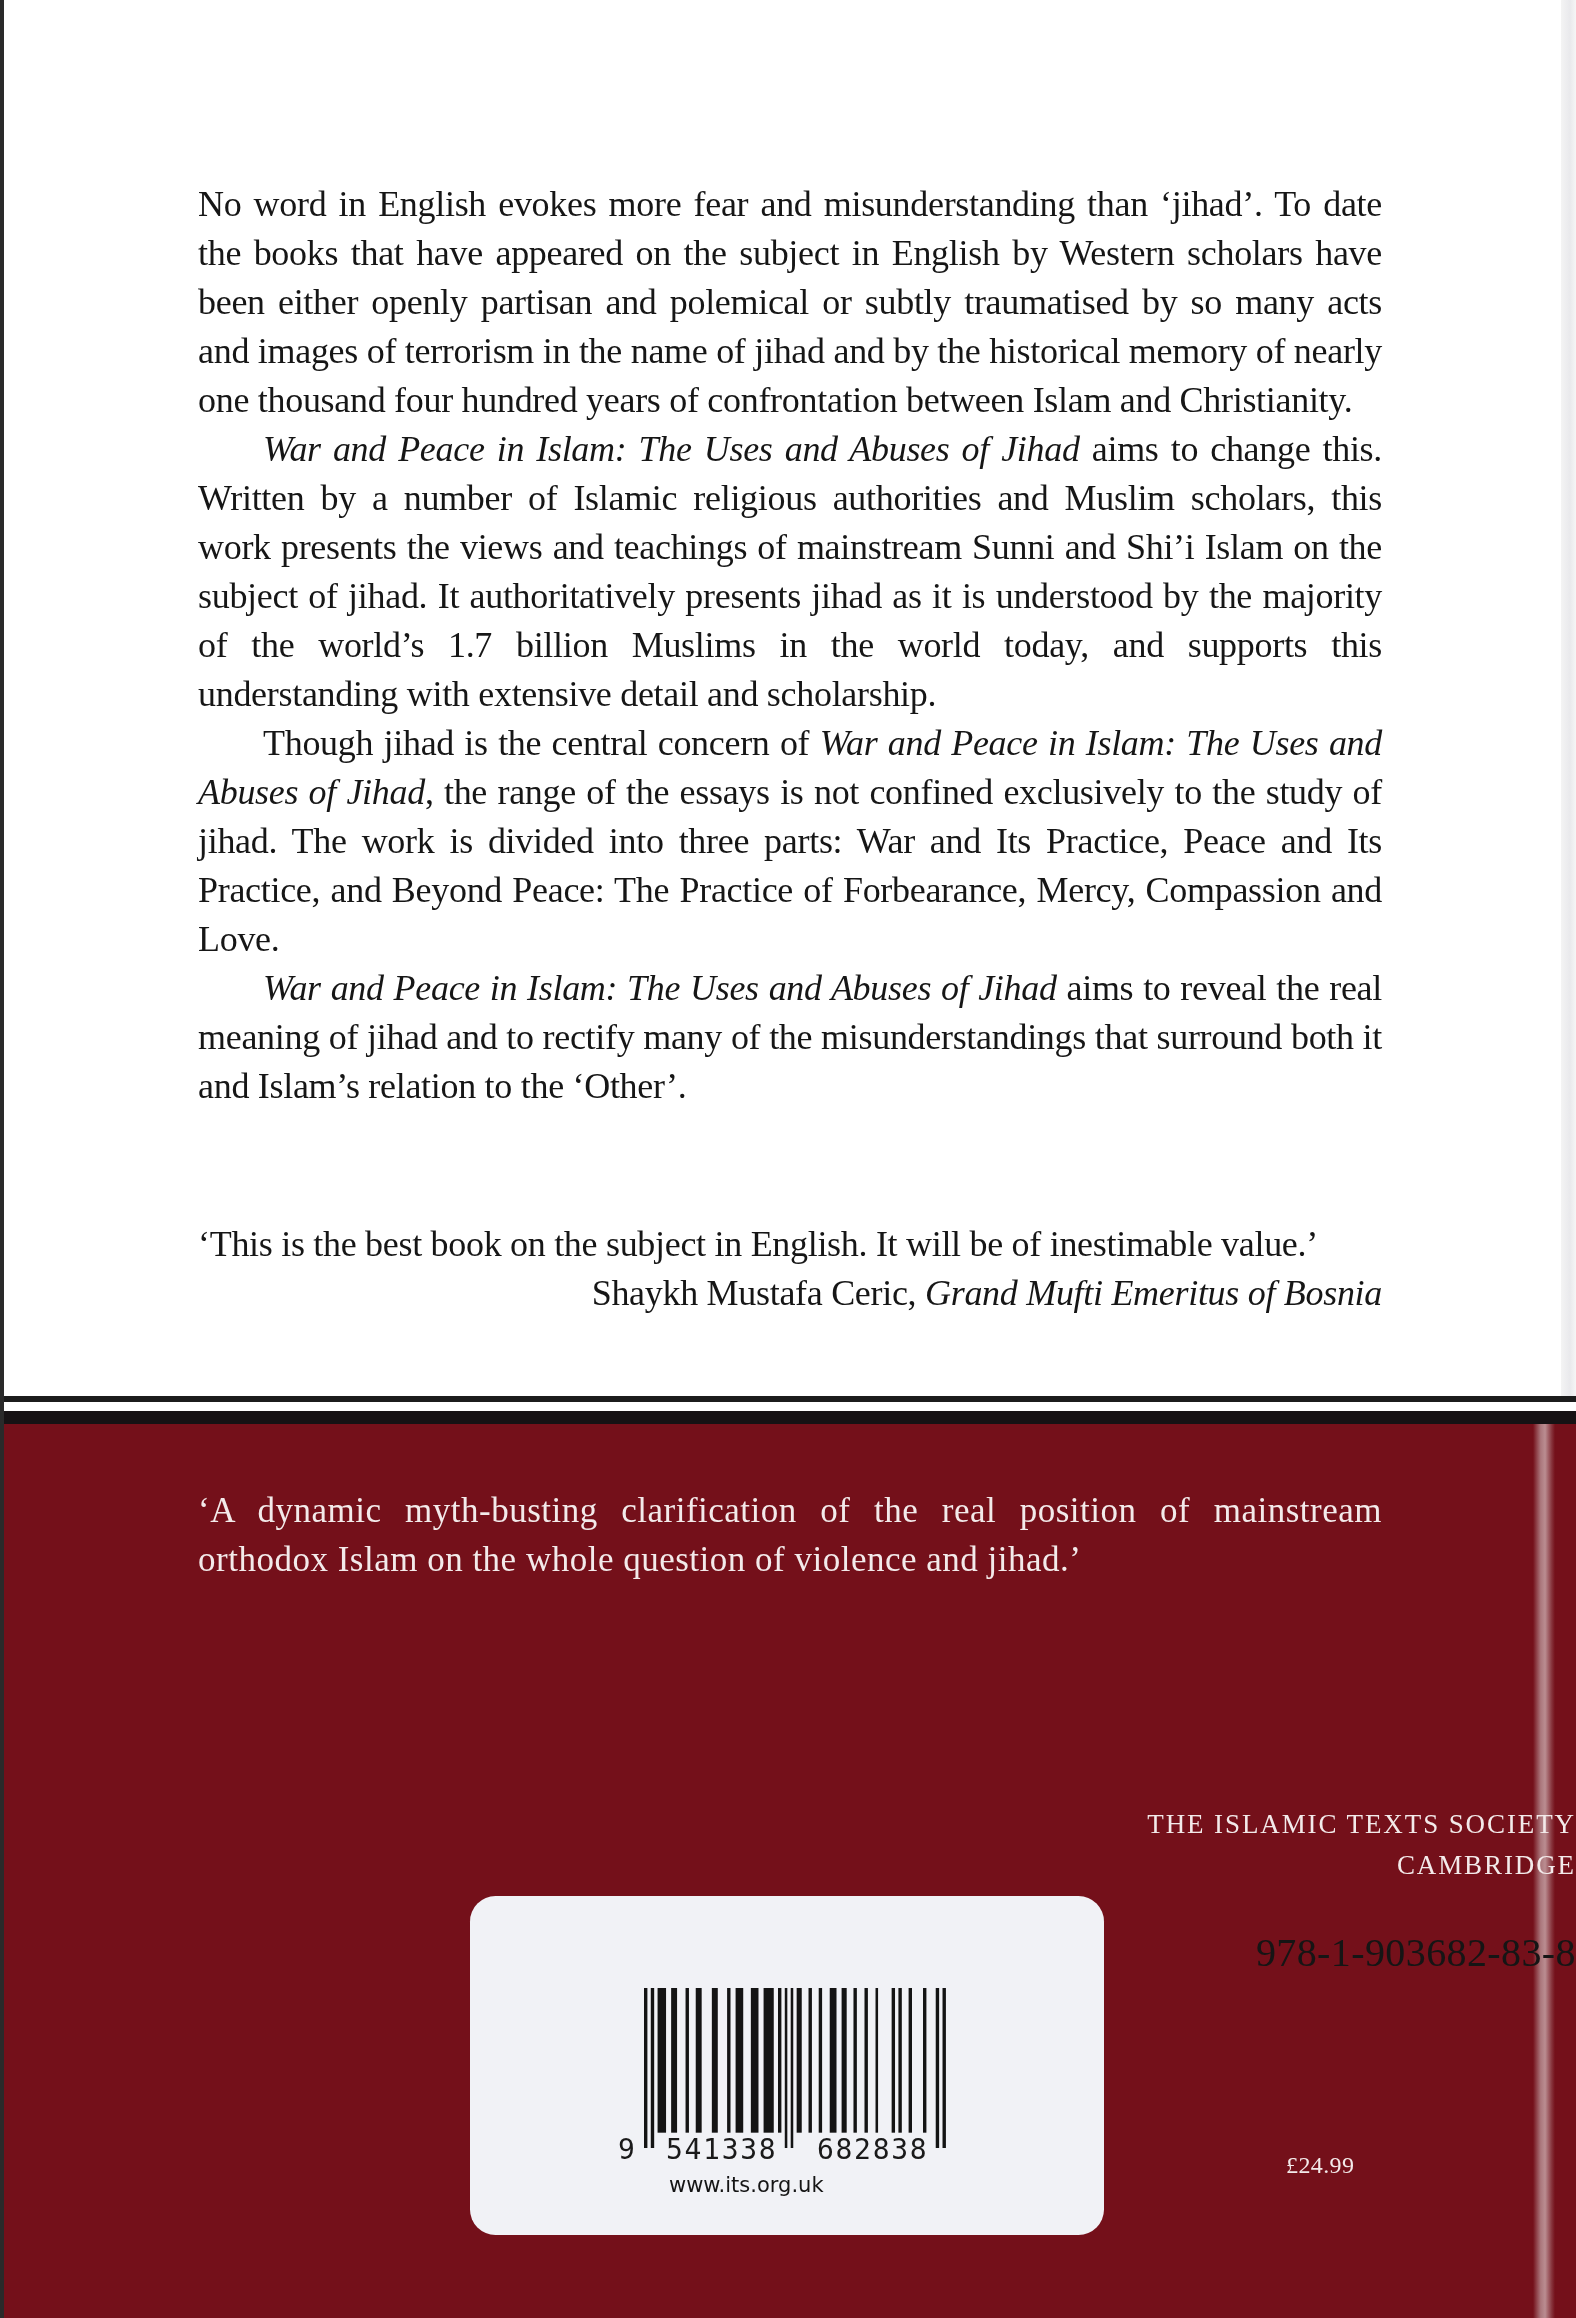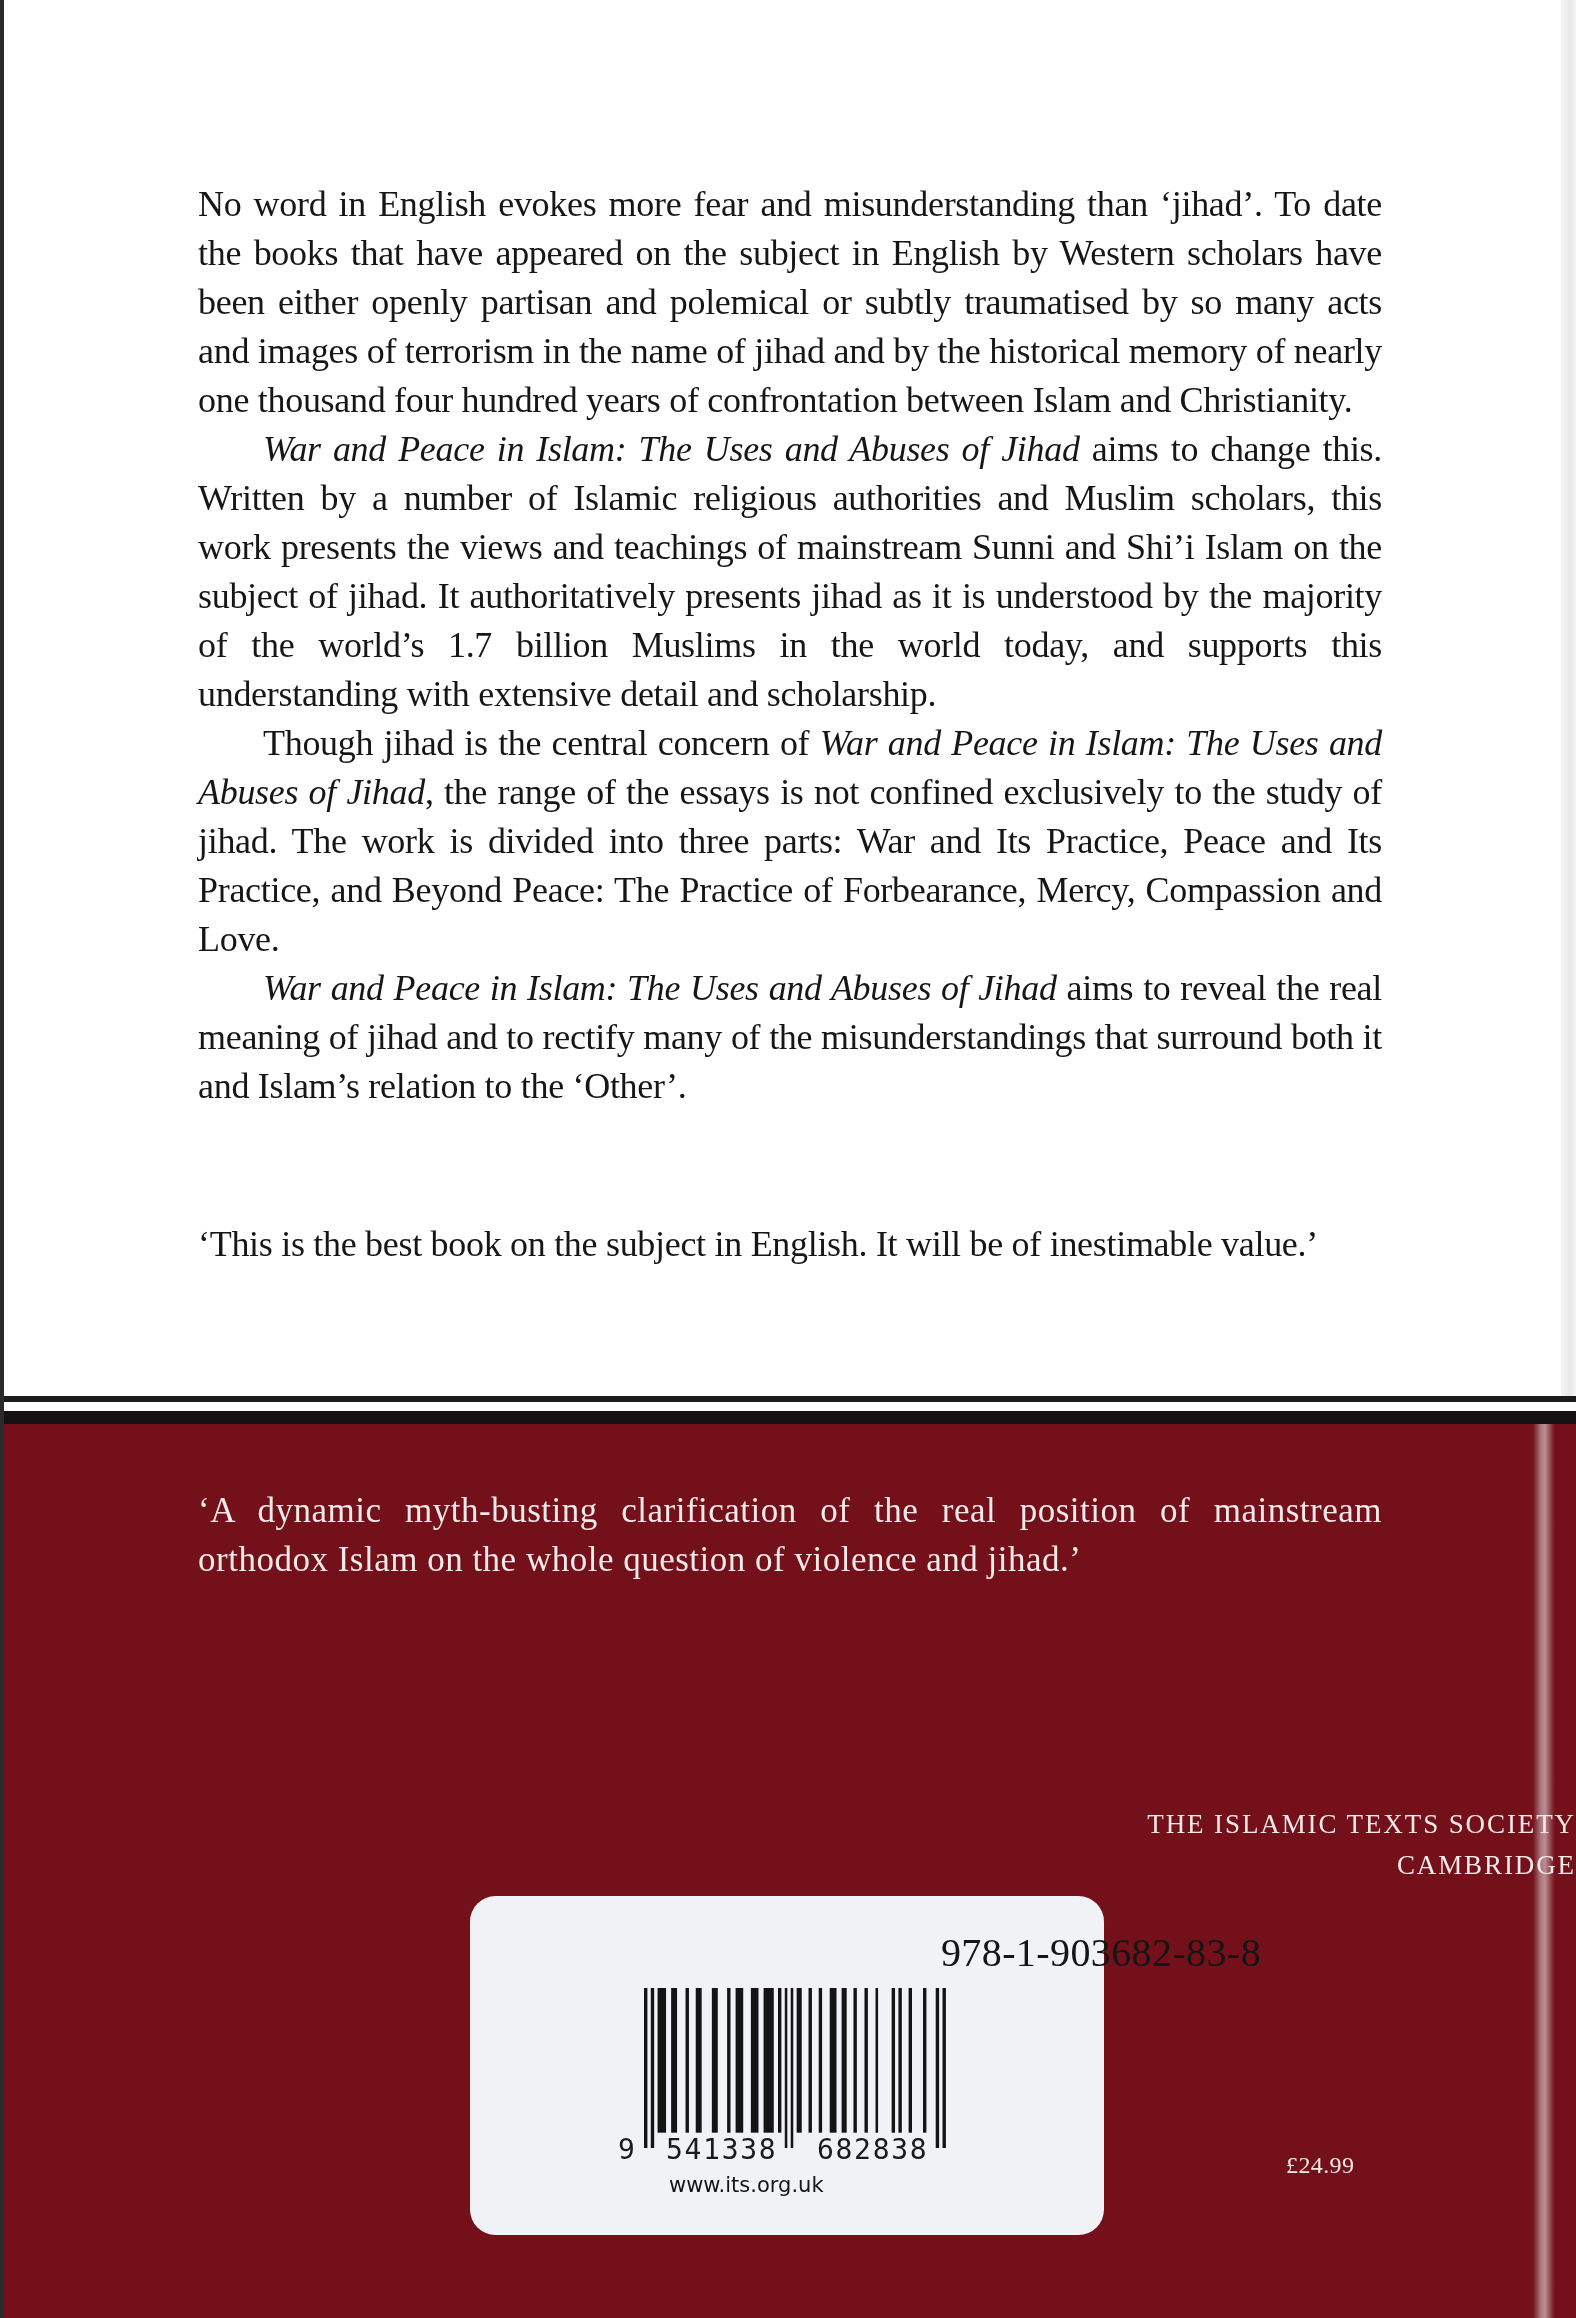--- a/index.html
+++ b/index.html
@@ -67,21 +67,21 @@
     color: #f3eaea; font-size: 27px; line-height: 41px; letter-spacing: 1.9px;
     padding-left: 68px; box-sizing: border-box;
   }
   .publisher div { margin-left: 0; }
   .sticker {
     position: absolute; left: 470px; top: 1896px; width: 634px; height: 339px;
     background: #f1f2f6; border-radius: 25.5px;
   }
   .isbn {
     position: absolute; left: 0; top: 1929px; width: 1576px;
-    font-size: 40px; color: #151515; text-align: center; padding-left: 626px;
+    font-size: 40px; color: #151515; text-align: right; padding-left: 626px;
     box-sizing: border-box; letter-spacing: 0.4px;
   }
   .barcode {
     position: absolute; left: 644px; top: 1988px; width: 307px; height: 160px;
   }
   .barcode-digits {
     position: absolute; top: 2133px; font-family: "DejaVu Sans Mono", "Liberation Mono", monospace;
     font-size: 28px; color: #1a1a1a; letter-spacing: 1.7px;
   }
   .urls {
@@ -105,20 +105,21 @@
 
 <div class="blurb">
   <p>No word in English evokes more fear and misunderstanding than ‘jihad’. To date the books that have appeared on the subject in English by Western scholars have been either openly partisan and polemical or subtly traumatised by so many acts and images of terrorism in the name of jihad and by the historical memory of nearly one thousand four hundred years of confrontation between Islam and Christianity.</p>
   <p class="indent"><i>War and Peace in Islam: The Uses and Abuses of Jihad</i><span> aims to change this. Written by a number of Islamic religious authorities and Muslim scholars, this work presents the views and teachings of mainstream Sunni and Shi’i Islam on the subject of jihad. It authoritatively presents jihad as it is understood by the majority of the world’s 1.7 billion Muslims in the world today, and supports this understanding with extensive detail and scholarship.</span></p>
   <p class="indent"><span>Though jihad is the central concern of </span><i>War and Peace in Islam: The Uses and Abuses of Jihad</i><span>, the range of the essays is not confined exclusively to the study of jihad. The work is divided into three parts: War and Its Practice, Peace and Its Practice, and Beyond Peace: The Practice of Forbearance, Mercy, Compassion and Love.</span></p>
   <p class="indent"><i>War and Peace in Islam: The Uses and Abuses of Jihad</i><span> aims to reveal the real meaning of jihad and to rectify many of the misunderstandings that sur­round both it and Islam’s relation to the ‘Other’.</span></p>
 </div>
 
 <div class="quote1">
   <p class="q">‘This is the best book on the subject in English. It will be of inestimable value.’</p>
+  <p class="attr"><span>Shaykh Mustafa Ceric, </span><i>Grand Mufti Emeritus of Bosnia</i></p>
 </div>
 
 <div class="rule-thin"></div>
 <div class="rule-gap"></div>
 <div class="rule-thick"></div>
 
 <div class="maroon"></div>
 <div class="maroon-crease"></div>
 
 <div class="quote2">

